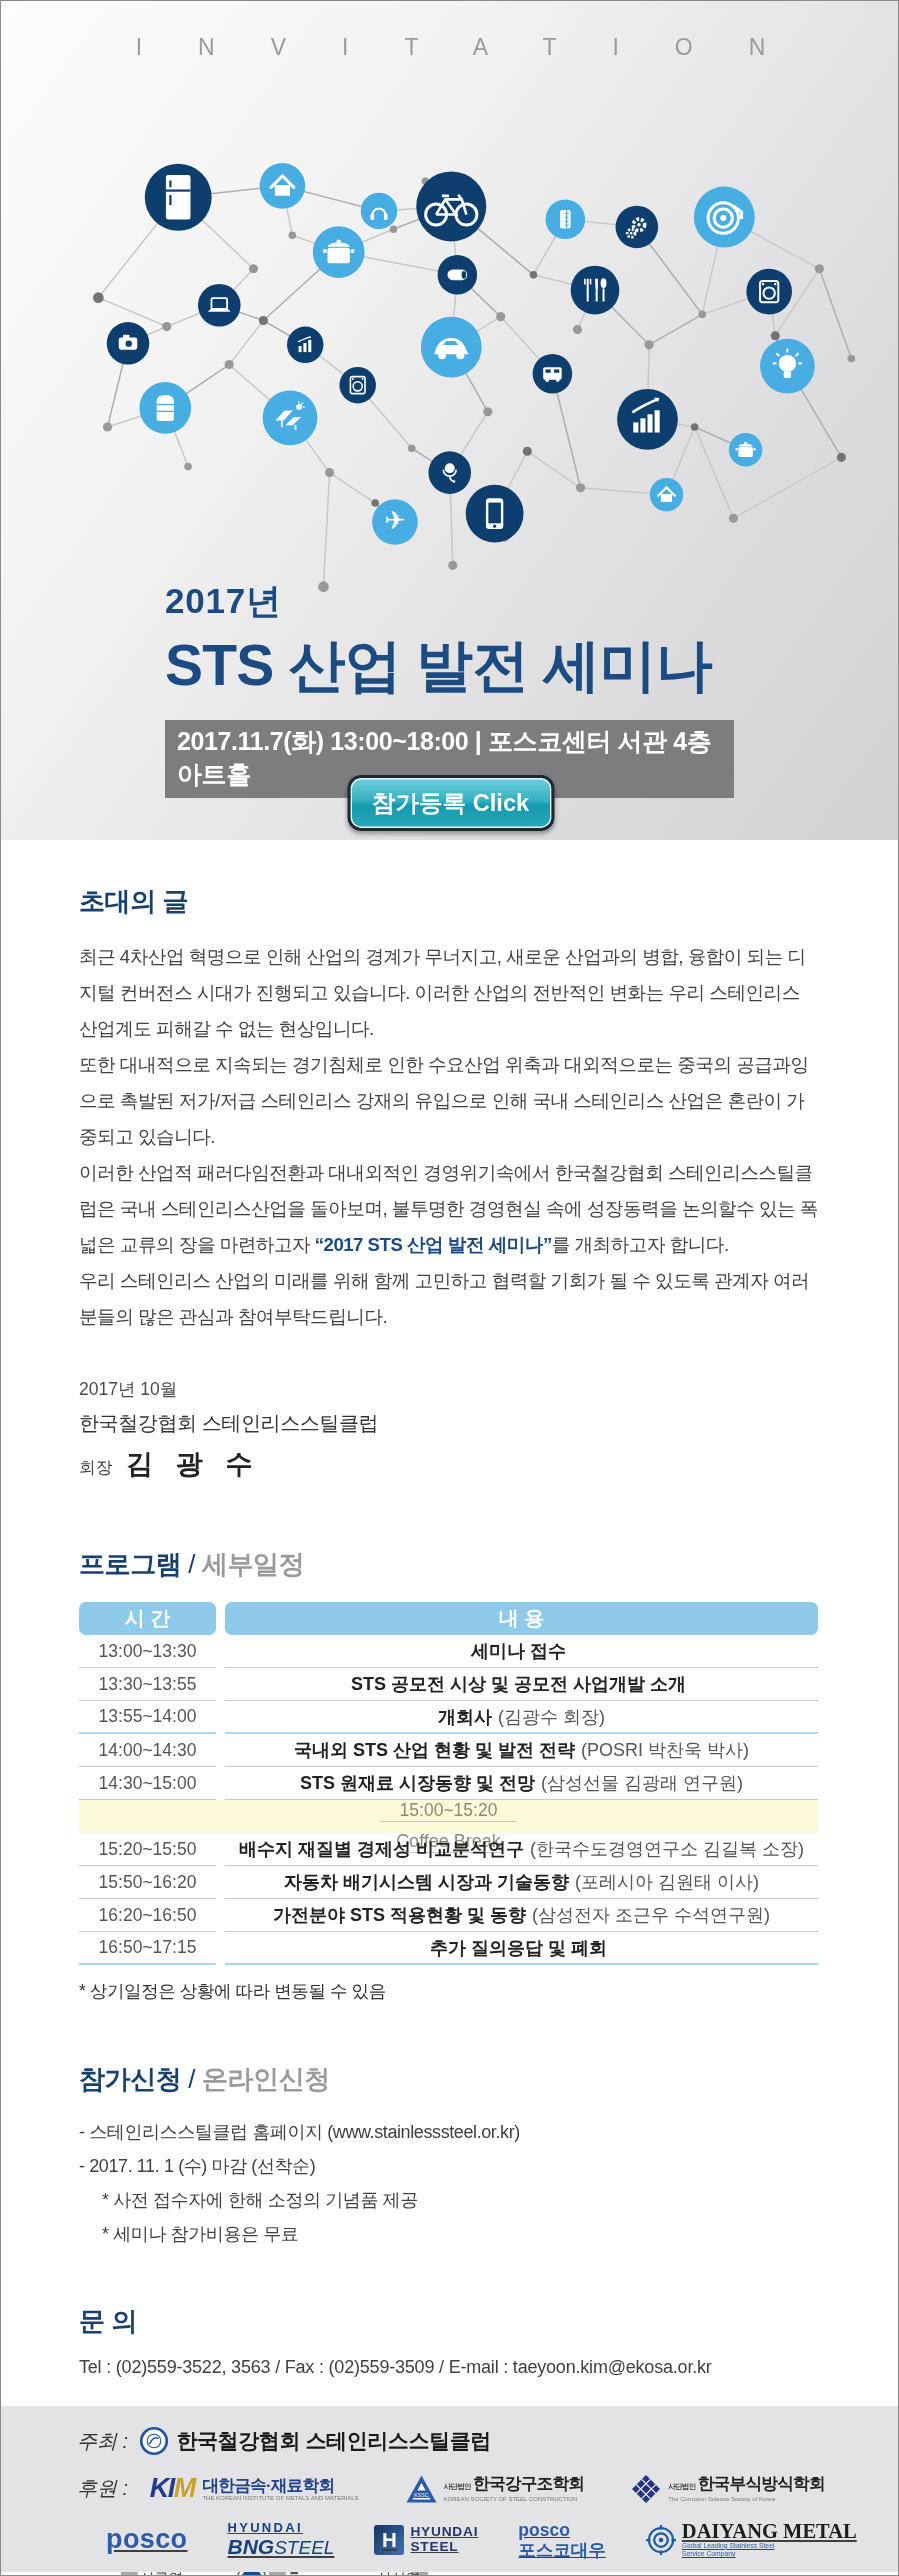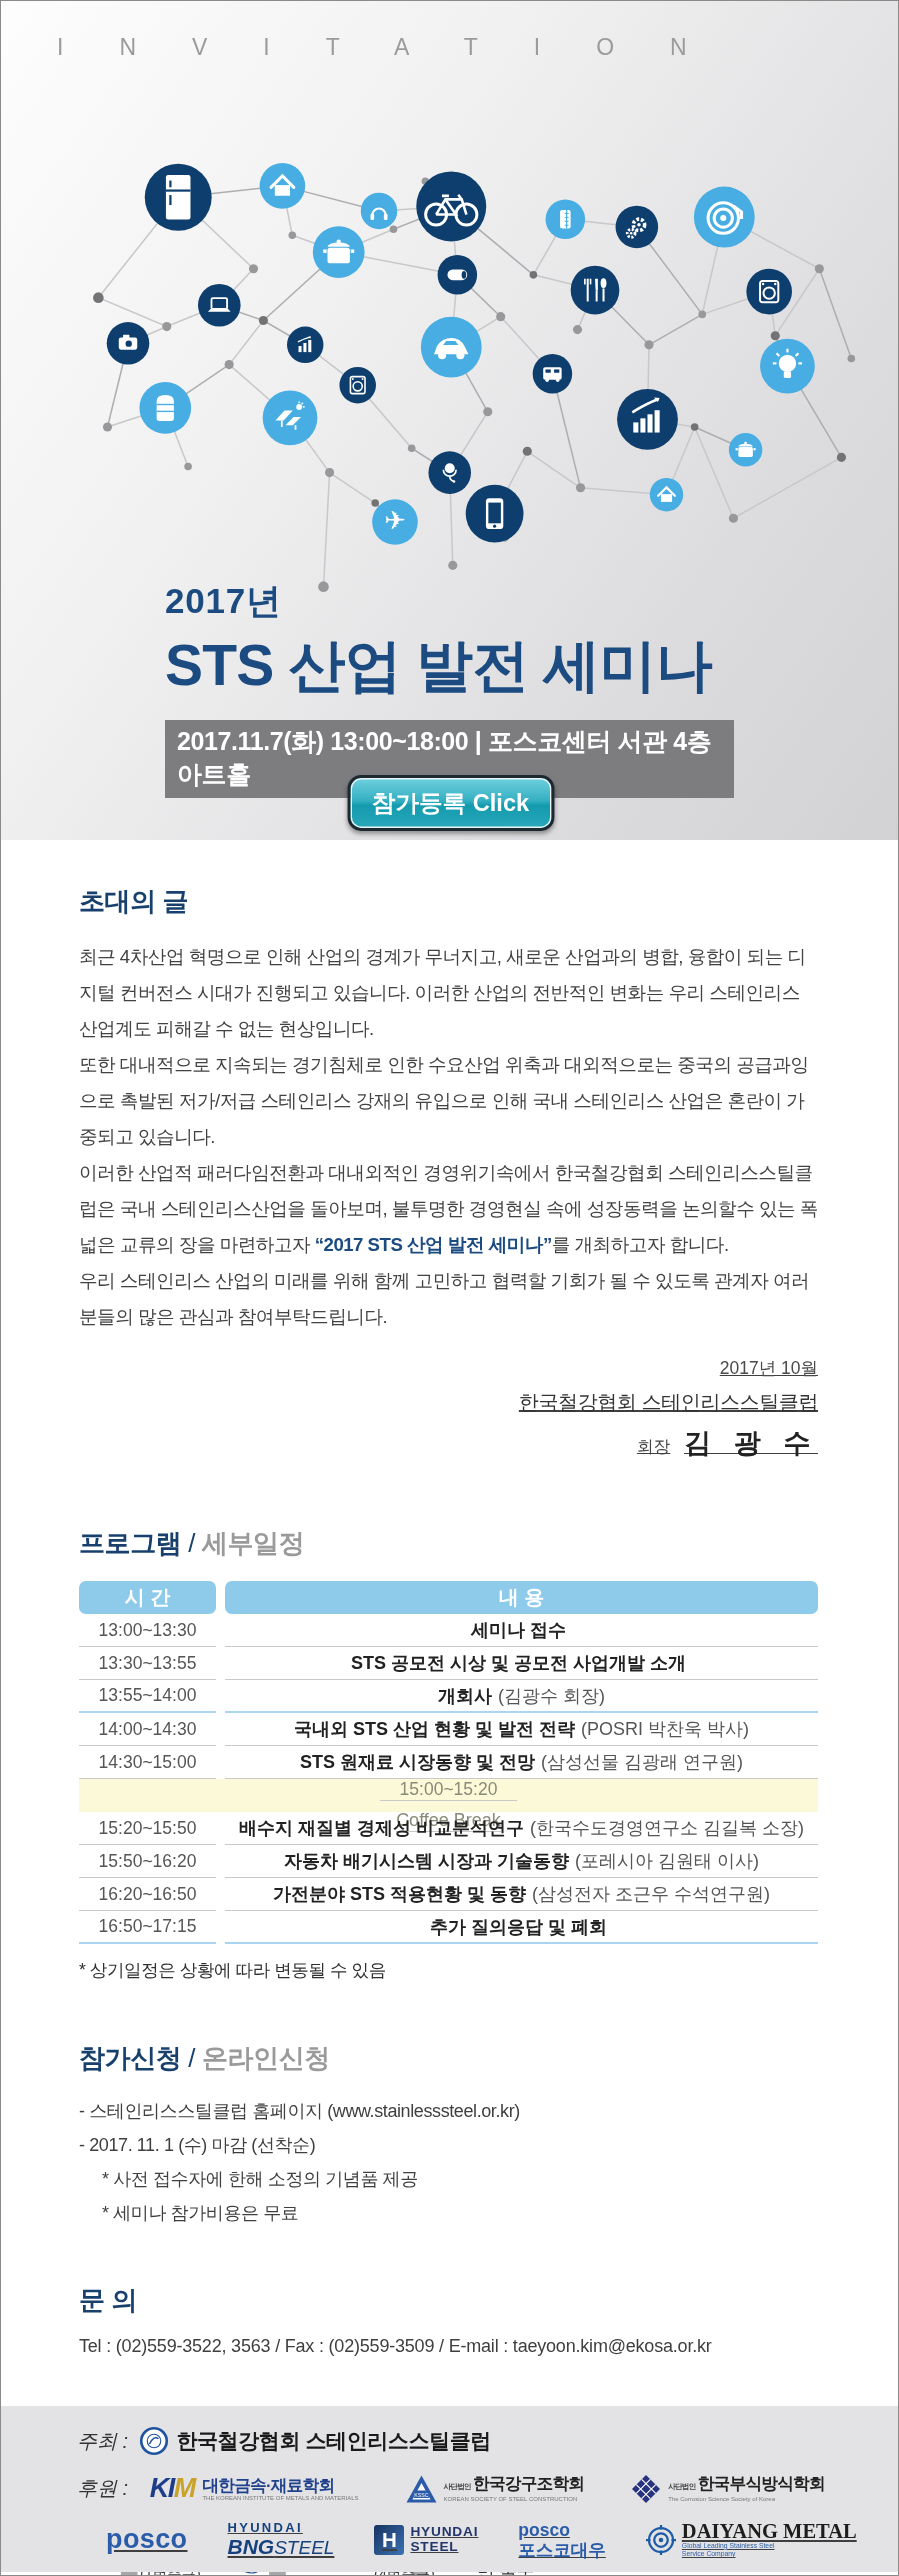--- a/index.html
+++ b/index.html
@@ -3,21 +3,21 @@
 <meta charset="utf-8">
 <style>
   html,body{margin:0;padding:0;background:#fff;}
   *{box-sizing:border-box;}
   .page{position:relative;width:899px;height:2576px;background:#fff;
         font-family:"Liberation Sans","DejaVu Sans",sans-serif;color:#3f3f3f;
         border:0.8px solid #8a8a8a;overflow:hidden;}
   
   .hero{position:absolute;top:0;left:0;width:899px;height:839px;
         background:linear-gradient(125deg,#fdfdfd 0%,#f1f1f2 35%,#dcdcde 75%,#d2d2d5 100%);}
-  .invitation{position:absolute;top:33px;left:0;width:100%;text-align:left;
+  .invitation{position:absolute;top:33px;left:0;width:100%;text-align:center;
         font-size:23px;font-weight:400;color:#9b9b9b;letter-spacing:56px;text-indent:56px;}
   .network{position:absolute;top:0;left:0;}
   .title-block{position:absolute;left:164px;top:577px;width:572px;}
   .year{font-size:35px;font-weight:bold;color:#1b4b80;letter-spacing:0.8px;}
   .main-title{font-size:57px;font-weight:bold;color:#1b4b80;letter-spacing:-0.8px;margin-top:3px;}
   .date-bar{margin-top:15px;background:#7d7d80;color:#fff;font-size:25px;font-weight:bold;
         padding:5.3px 7.6px 6.8px 12px;width:569px;letter-spacing:-0.4px;}
   .register-btn{position:absolute;top:774px;left:50%;transform:translateX(-50%);
         width:207px;height:56px;border-radius:13.7px;border:3px solid #1c2930;
         background:linear-gradient(#6fd0de 0%,#35b0c2 45%,#149aae 55%,#2aa8ba 100%);
@@ -25,21 +25,21 @@
         color:#fff;font-size:23.6px;font-weight:bold;cursor:pointer;
         font-family:"Liberation Sans","DejaVu Sans",sans-serif;}
   
   .main{position:absolute;top:839px;left:0;width:899px;padding:44px 82px 0 78px;}
   .sec-h{font-size:26px;font-weight:bold;color:#17406d;letter-spacing:-0.4px;}
   .sec-h .sub{color:#9a9a9a;}
   .sec-h .sep{color:#17406d;font-weight:normal;}
   .invite-text{margin-top:20px;font-size:18.6px;line-height:36px;color:#424242;letter-spacing:-0.5px;}
   .invite-text p{margin:0;}
   .hl{color:#1b4b80;font-weight:bold;}
-  .signature{margin-top:21px;text-align:right;text-decoration:underline;}
+  .signature{margin-top:42px;text-align:left;}
   .sig-date{font-size:17.5px;color:#4a4a4a;}
   .sig-org{font-size:20px;color:#333;margin-top:9px;letter-spacing:-0.4px;}
   .sig-row{margin-top:9px;}
   .sig-role{font-size:16.7px;color:#444;margin-right:13.7px;}
   .sig-name{font-size:27px;font-weight:bold;color:#222;letter-spacing:7.6px;}
   
   .program{margin-top:65px;}
   .ptable{margin-top:20px;}
   .phead{display:flex;gap:9px;}
   .phead div{background:#8ecbeb;color:#fff;font-size:20px;font-weight:bold;

